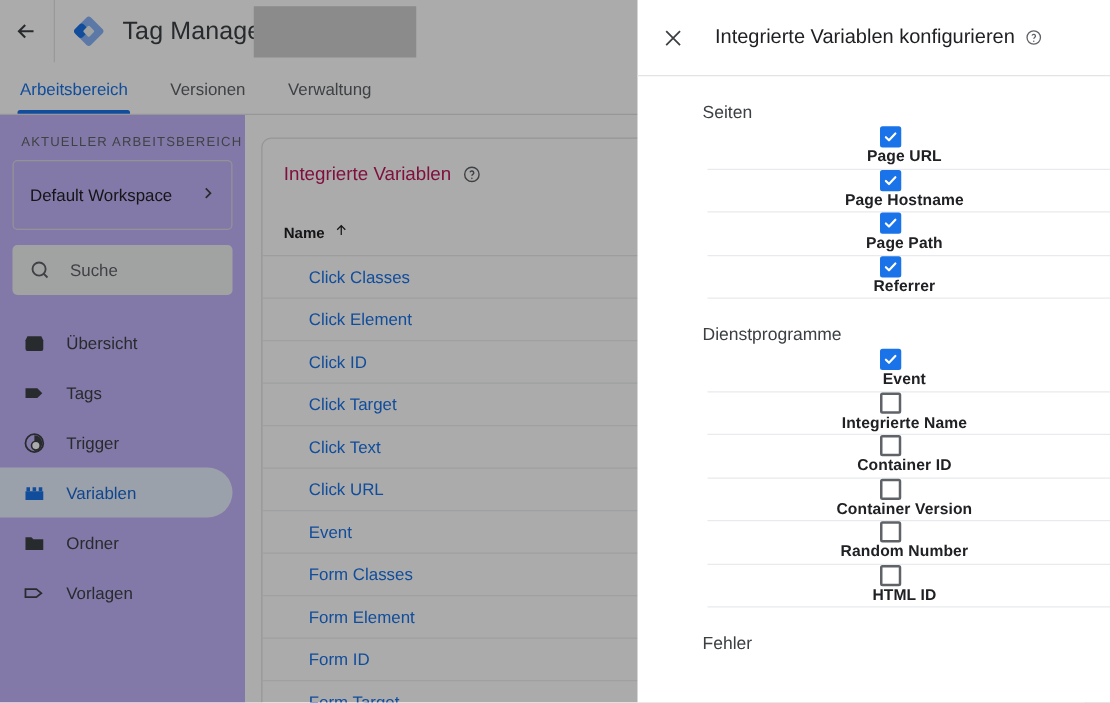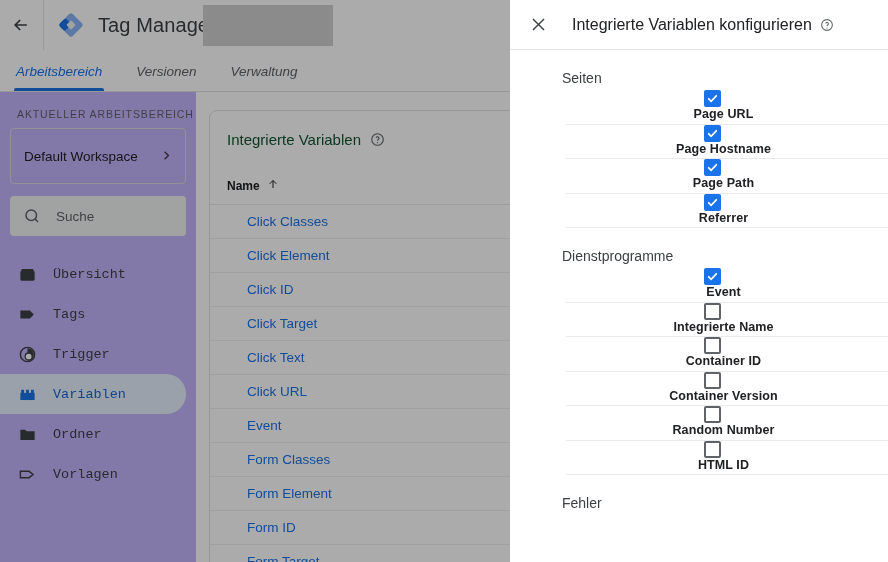--- a/index.html
+++ b/index.html
@@ -30,21 +30,21 @@
     letter-spacing: .1px; font-weight: 400;
   }
   .acct-placeholder {
     position: absolute; left: 203px; top: 5px;
     width: 130px; height: 41px; background: #d0d0d0;
   }
 
   .tabbar {
     position: absolute; top: 50px; left: 0; width: 888px; height: 42px;
     background: #ffffff; border-bottom: 1px solid #e1e1e1;
-    display: flex; align-items: flex-end; font-style: italic;
+    display: flex; align-items: flex-end;
   }
   .tab {
     font-size: 13.5px; color: #5f6368; padding: 0 0 12px 0; margin-left: 16px;
     position: relative;
   }
   .tab:first-child { margin-left: 16px; }
   .tab + .tab { margin-left: 34px; }
   .tab.active { color: #1a73e8; font-weight: 500; }
   .tab.active:after {
     content: ""; position: absolute; left: -2px; right: -2px; bottom: 0;
@@ -66,21 +66,21 @@
     padding: 0 11px 0 13px;
   }
   .ws-name { font-size: 13.5px; color: #202124; font-weight: 500; }
   .ws-chevron { color: #3c4043; font-size: 15px; line-height: 1; }
   .search-box {
     margin: 12px 10px 0 10px; height: 40px; background: #f1f3f4;
     border-radius: 4px; display: flex; align-items: center; padding-left: 13px;
   }
   .search-ph { font-size: 13.5px; color: #5f6368; margin-left: 15px; }
 
-  .nav { margin-top: 18px; font-family: Liberation Mono, monospace; }
+  .nav { margin-top: 18px; }
   .nav-item {
     height: 40px; display: flex; align-items: center;
     padding-left: 17px; margin-right: 10px;
     border-radius: 0 20px 20px 0;
   }
   .nav-item .nav-ico {
     width: 20px; height: 20px; display: flex; align-items: center; justify-content: center;
     color: #3c4043;
   }
   .nav-item .nav-label {
@@ -92,21 +92,21 @@
 
   
   .card {
     position: absolute; left: 209px; top: 110px; width: 660px; min-height: 470px;
     background: #ffffff; border: 1px solid #e0e0e0; border-radius: 8px;
     overflow: hidden;
   }
   .card-head {
     height: 56px; display: flex; align-items: center; padding: 0 0 0 17px;
   }
-  .card-title { font-size: 15px; color: #14532d; }
+  .card-title { font-size: 15px; color: #be185d; }
   .help-ico { margin-left: 9px; color: #5f6368; display: flex; }
   .col-head {
     height: 38px; display: flex; align-items: center; padding-left: 17px;
     border-bottom: 1px solid #e8eaed;
   }
   .col-head .lbl { font-size: 12px; font-weight: 700; color: #202124; }
   .sort-arrow { margin-left: 7px; font-size: 12px; color: #202124; }
   .trow {
     height: 34px; display: flex; align-items: center; padding-left: 17px;
     border-bottom: 1px solid #eceff1;
@@ -117,21 +117,21 @@
   .scrim {
     position: absolute; inset: 0; background: rgba(0,0,0,0.33);
   }
 
   
   .drawer {
     position: absolute; top: 0; right: 0; width: 378px; height: 562px;
     background: #ffffff;
   }
   .drawer-head {
-    height: 50px; display: flex; align-items: center;
+    height: 61px; display: flex; align-items: center;
     border-bottom: 1px solid #e4e4e4;
   }
   .close-btn {
     width: 24px; height: 24px; margin-left: 16px;
     display: flex; align-items: center; justify-content: center; color: #3c4043;
   }
   .drawer-title {
     font-size: 16px; color: #202124; margin-left: 22px; font-weight: 400;
   }
   .drawer-help { margin-left: 8px; color: #5f6368; display: flex; }

